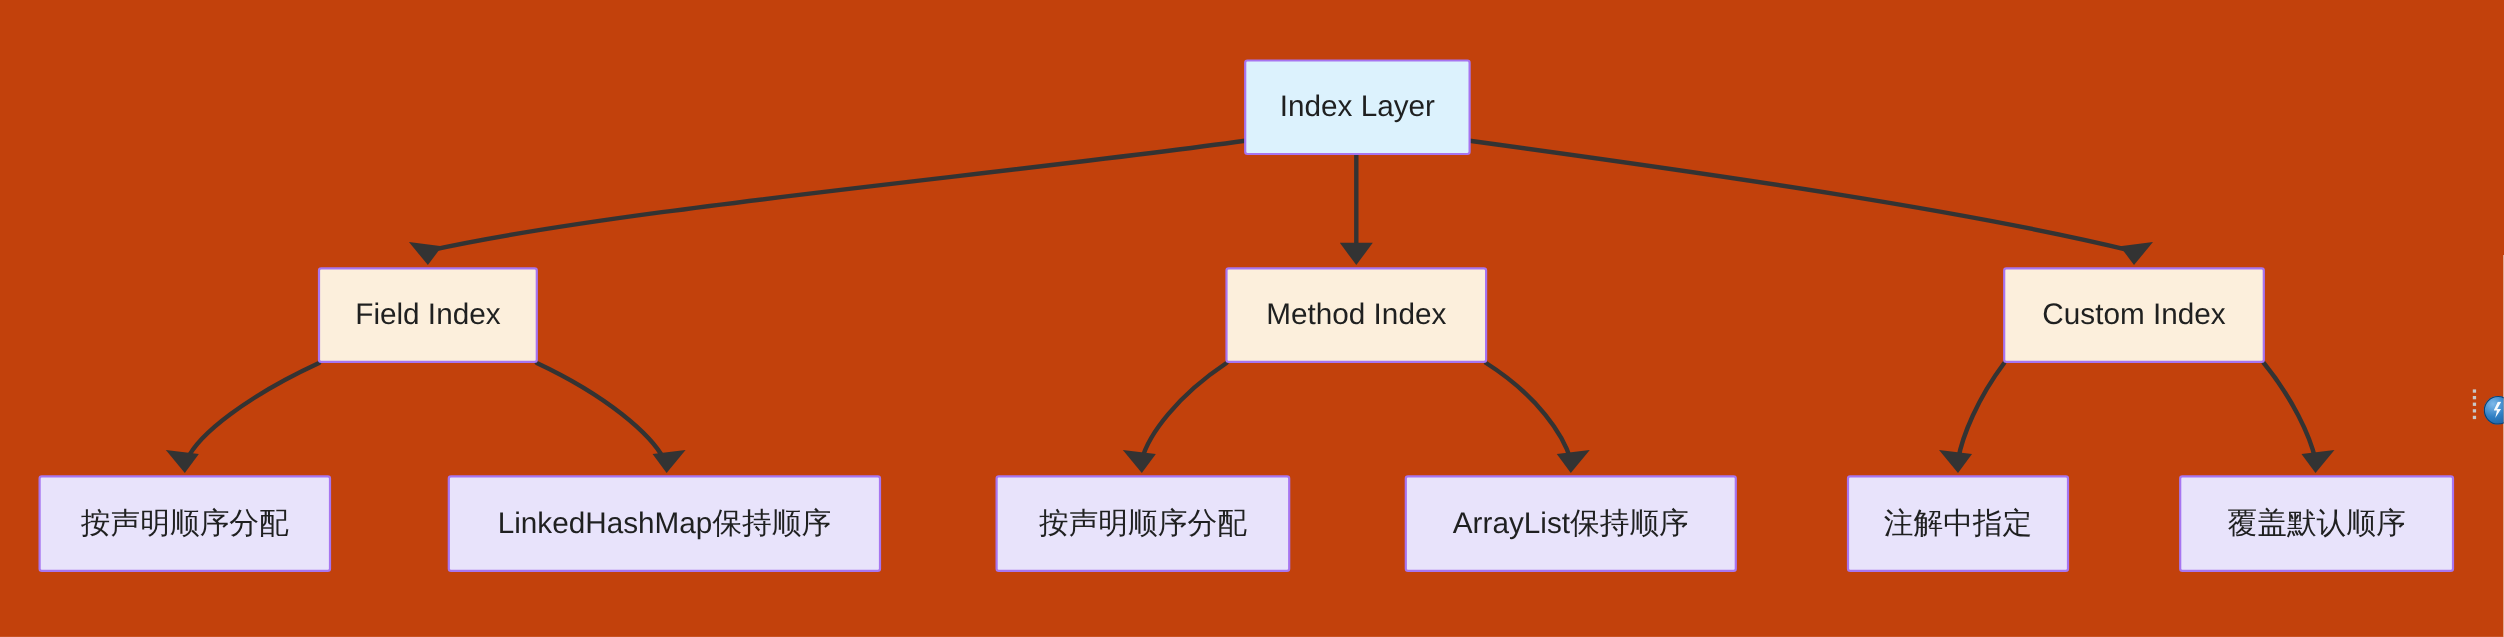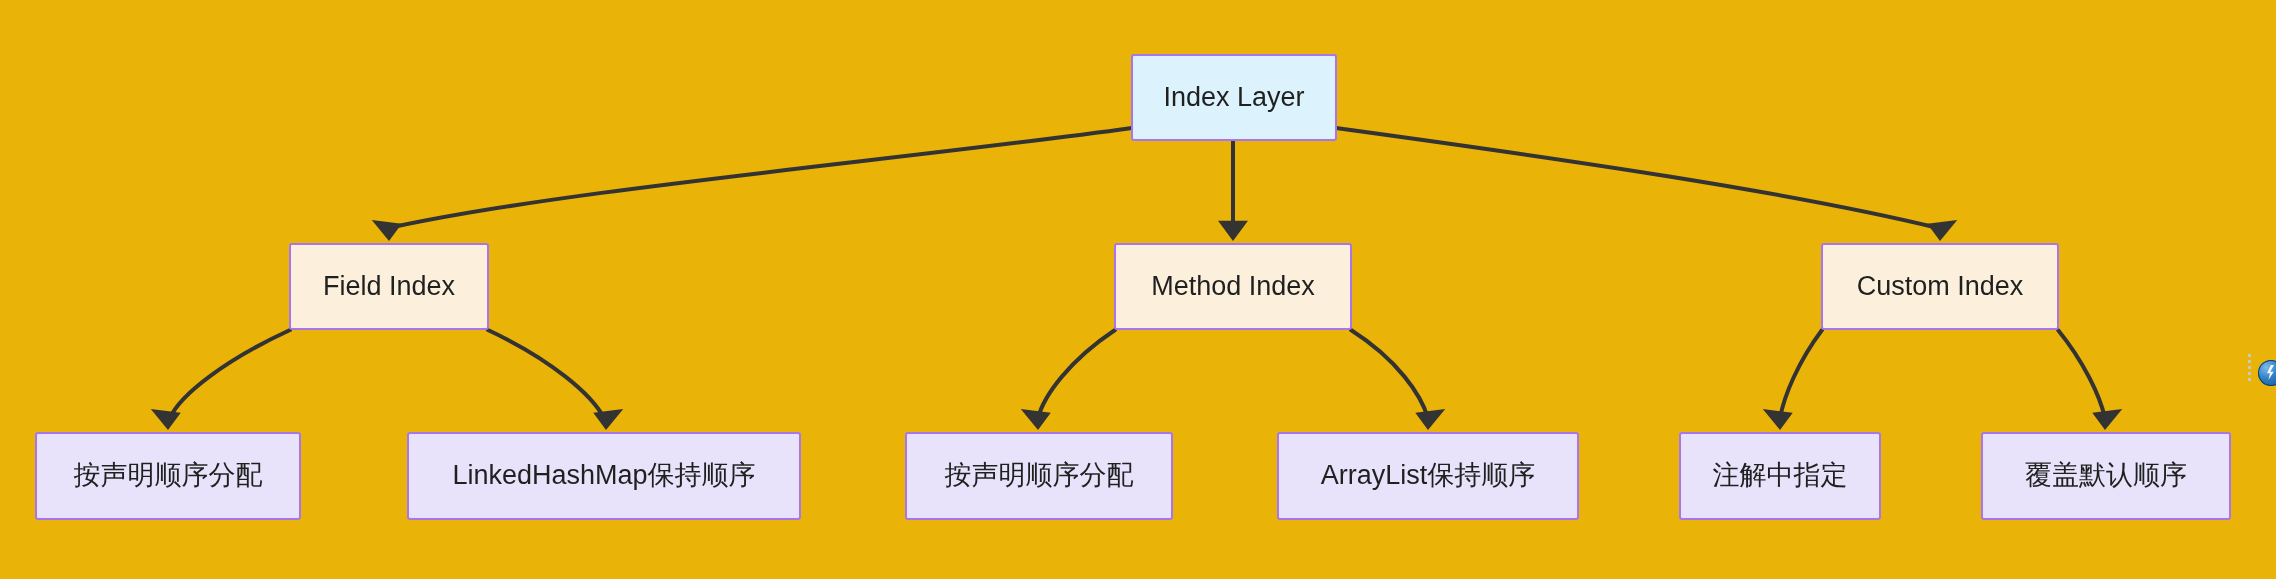--- a/index.html
+++ b/index.html
@@ -10,21 +10,21 @@
   body {
     width: 2276px;
     height: 579px;
     overflow: hidden;
     font-family: "Liberation Sans", "DejaVu Sans", sans-serif;
   }
   #diagram-root {
     position: relative;
     width: 2276px;
     height: 579px;
-    background: #eab308;
+    background: #c2410c;
   }
   svg#flowchart {
     display: block;
     width: 2276px;
     height: 579px;
   }
   .node-rect {
     stroke-width: 2px;
   }
   .node-label {

